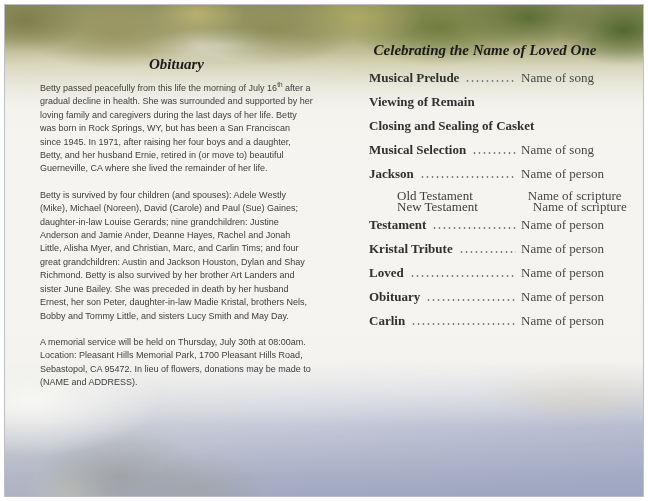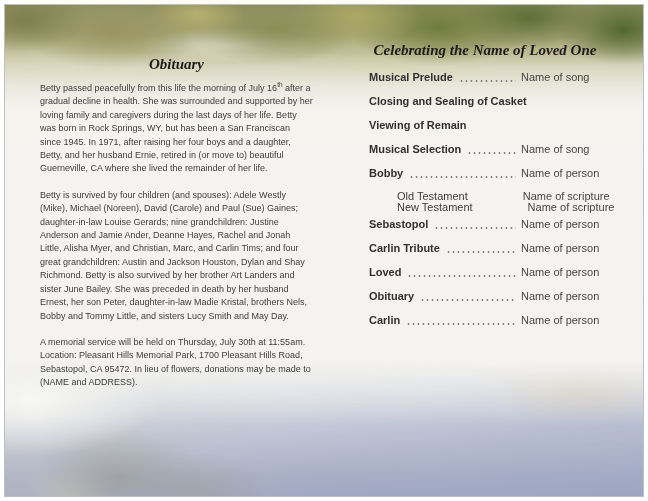--- a/index.html
+++ b/index.html
@@ -54,21 +54,21 @@
     color:#1b1b1b;white-space:nowrap;
   }
   .page-left h1{margin-bottom:8px;}
   .page-right h1{margin-bottom:11px;}
   .page-left p{
     margin:0 0 13px;font-size:9px;line-height:13.4px;color:#3d3d3d;
   }
   .page-left sup{font-size:6.5px;line-height:0;}
   .svc-row{
     display:flex;align-items:center;
-    font-size:11px;line-height:13px;margin-bottom:11px;color:#3d3d3d;
+    font-size:13px;line-height:13px;margin-bottom:11px;color:#3d3d3d;font-family:Liberation Serif, serif;
   }
   .svc-row.sub{line-height:10.5px;margin-bottom:0;padding-left:28px;gap:22px;}
   .svc-row.sub-last{margin-bottom:6px;}
   .svc-label{font-weight:bold;color:#303030;white-space:nowrap;}
   .svc-row.sub .svc-label{font-weight:normal;color:#3d3d3d;}
   .svc-note{margin-left:3px;font-weight:normal;color:#3d3d3d;white-space:nowrap;}
   .svc-dots{
     flex:1;height:2px;align-self:flex-end;margin:0 5px 2px 6px;
     background-image:radial-gradient(circle, #7d7d7d 0.8px, rgba(0,0,0,0) 1.2px);
     background-size:5px 2px;background-repeat:repeat-x;background-position:left bottom;
@@ -80,74 +80,74 @@
 
 <div class="canvas">
   <div class="photo">
     <div class="bg-top"></div>
     <div class="bg-bottom"></div>
 
     <div class="page page-left">
       <h1>Obituary</h1>
       <p><span>Betty passed peacefully from this life the morning of July 16</span><sup>th</sup><span> after a gradual decline in health.  She was surrounded and supported by her loving family and caregivers during the last days of her life.  Betty was born in Rock Springs, WY, but has been a San Franciscan since 1945.  In 1971, after raising her four boys and a daughter, Betty, and her husband Ernie, retired in (or move to) beautiful Guerneville, CA where she lived the remainder of her life.</span></p>
       <p>Betty is survived by four children (and spouses): Adele Westly (Mike), Michael (Noreen), David (Carole) and Paul (Sue) Gaines; daughter-in-law Louise Gerards;  nine grandchildren: Justine Anderson and Jamie Ander, Deanne Hayes, Rachel and Jonah Little, Alisha Myer, and Christian, Marc, and Carlin Tims;  and four great grandchildren:  Austin and Jackson Houston, Dylan and Shay Richmond.  Betty is also survived by her brother Art Landers and sister June Bailey.  She was preceded in death by her husband Ernest, her son Peter, daughter-in-law Madie Kristal, brothers Nels, Bobby and Tommy Little, and sisters Lucy Smith and May Day.</p>
-      <p>A memorial service will be held on Thursday, July 30th at 11:55am.  Location:  Pleasant Hills Memorial Park, 1700 Pleasant Hills Road, Sebastopol, CA 95472.  In lieu of flowers, donations may be made to (NAME and ADDRESS).</p>
+      <p>A memorial service will be held on Thursday, July 30th at 08:00am.  Location:  Pleasant Hills Memorial Park, 1700 Pleasant Hills Road, Sebastopol, CA 95472.  In lieu of flowers, donations may be made to (NAME and ADDRESS).</p>
     </div>
 
     <div class="page page-right">
       <h1>Celebrating the Name of Loved One</h1>
 
       <div class="svc-row">
         <span class="svc-label">Musical Prelude</span>
         <span class="svc-dots"></span>
         <span class="svc-value">Name of song</span>
       </div>
 
 
       <div class="svc-row">
-        <span class="svc-label">Closing and Sealing of Casket</span>
+        <span class="svc-label">Viewing of Remain</span>
       </div>
 
       <div class="svc-row">
-        <span class="svc-label">Viewing of Remain</span>
+        <span class="svc-label">Closing and Sealing of Casket</span>
       </div>
 
       <div class="svc-row">
         <span class="svc-label">Musical Selection</span>
         <span class="svc-dots"></span>
         <span class="svc-value">Name of song</span>
       </div>
 
       <div class="svc-row">
-        <span class="svc-label">Bobby</span>
+        <span class="svc-label">Jackson</span>
         <span class="svc-dots"></span>
         <span class="svc-value">Name of person</span>
       </div>
 
 
       <div class="svc-row sub">
         <span class="svc-label">Old Testament</span>
         <span class="svc-dots"></span>
         <span class="svc-value">Name of scripture</span>
       </div>
 
       <div class="svc-row sub sub-last">
         <span class="svc-label">New Testament</span>
         <span class="svc-dots"></span>
         <span class="svc-value">Name of scripture</span>
       </div>
 
       <div class="svc-row">
-        <span class="svc-label">Sebastopol</span>
+        <span class="svc-label">Testament</span>
         <span class="svc-dots"></span>
         <span class="svc-value">Name of person</span>
       </div>
 
       <div class="svc-row">
-        <span class="svc-label">Carlin Tribute</span>
+        <span class="svc-label">Kristal Tribute</span>
         <span class="svc-dots"></span>
         <span class="svc-value">Name of person</span>
       </div>
 
       <div class="svc-row">
         <span class="svc-label">Loved</span>
         <span class="svc-dots"></span>
         <span class="svc-value">Name of person</span>
       </div>
 

